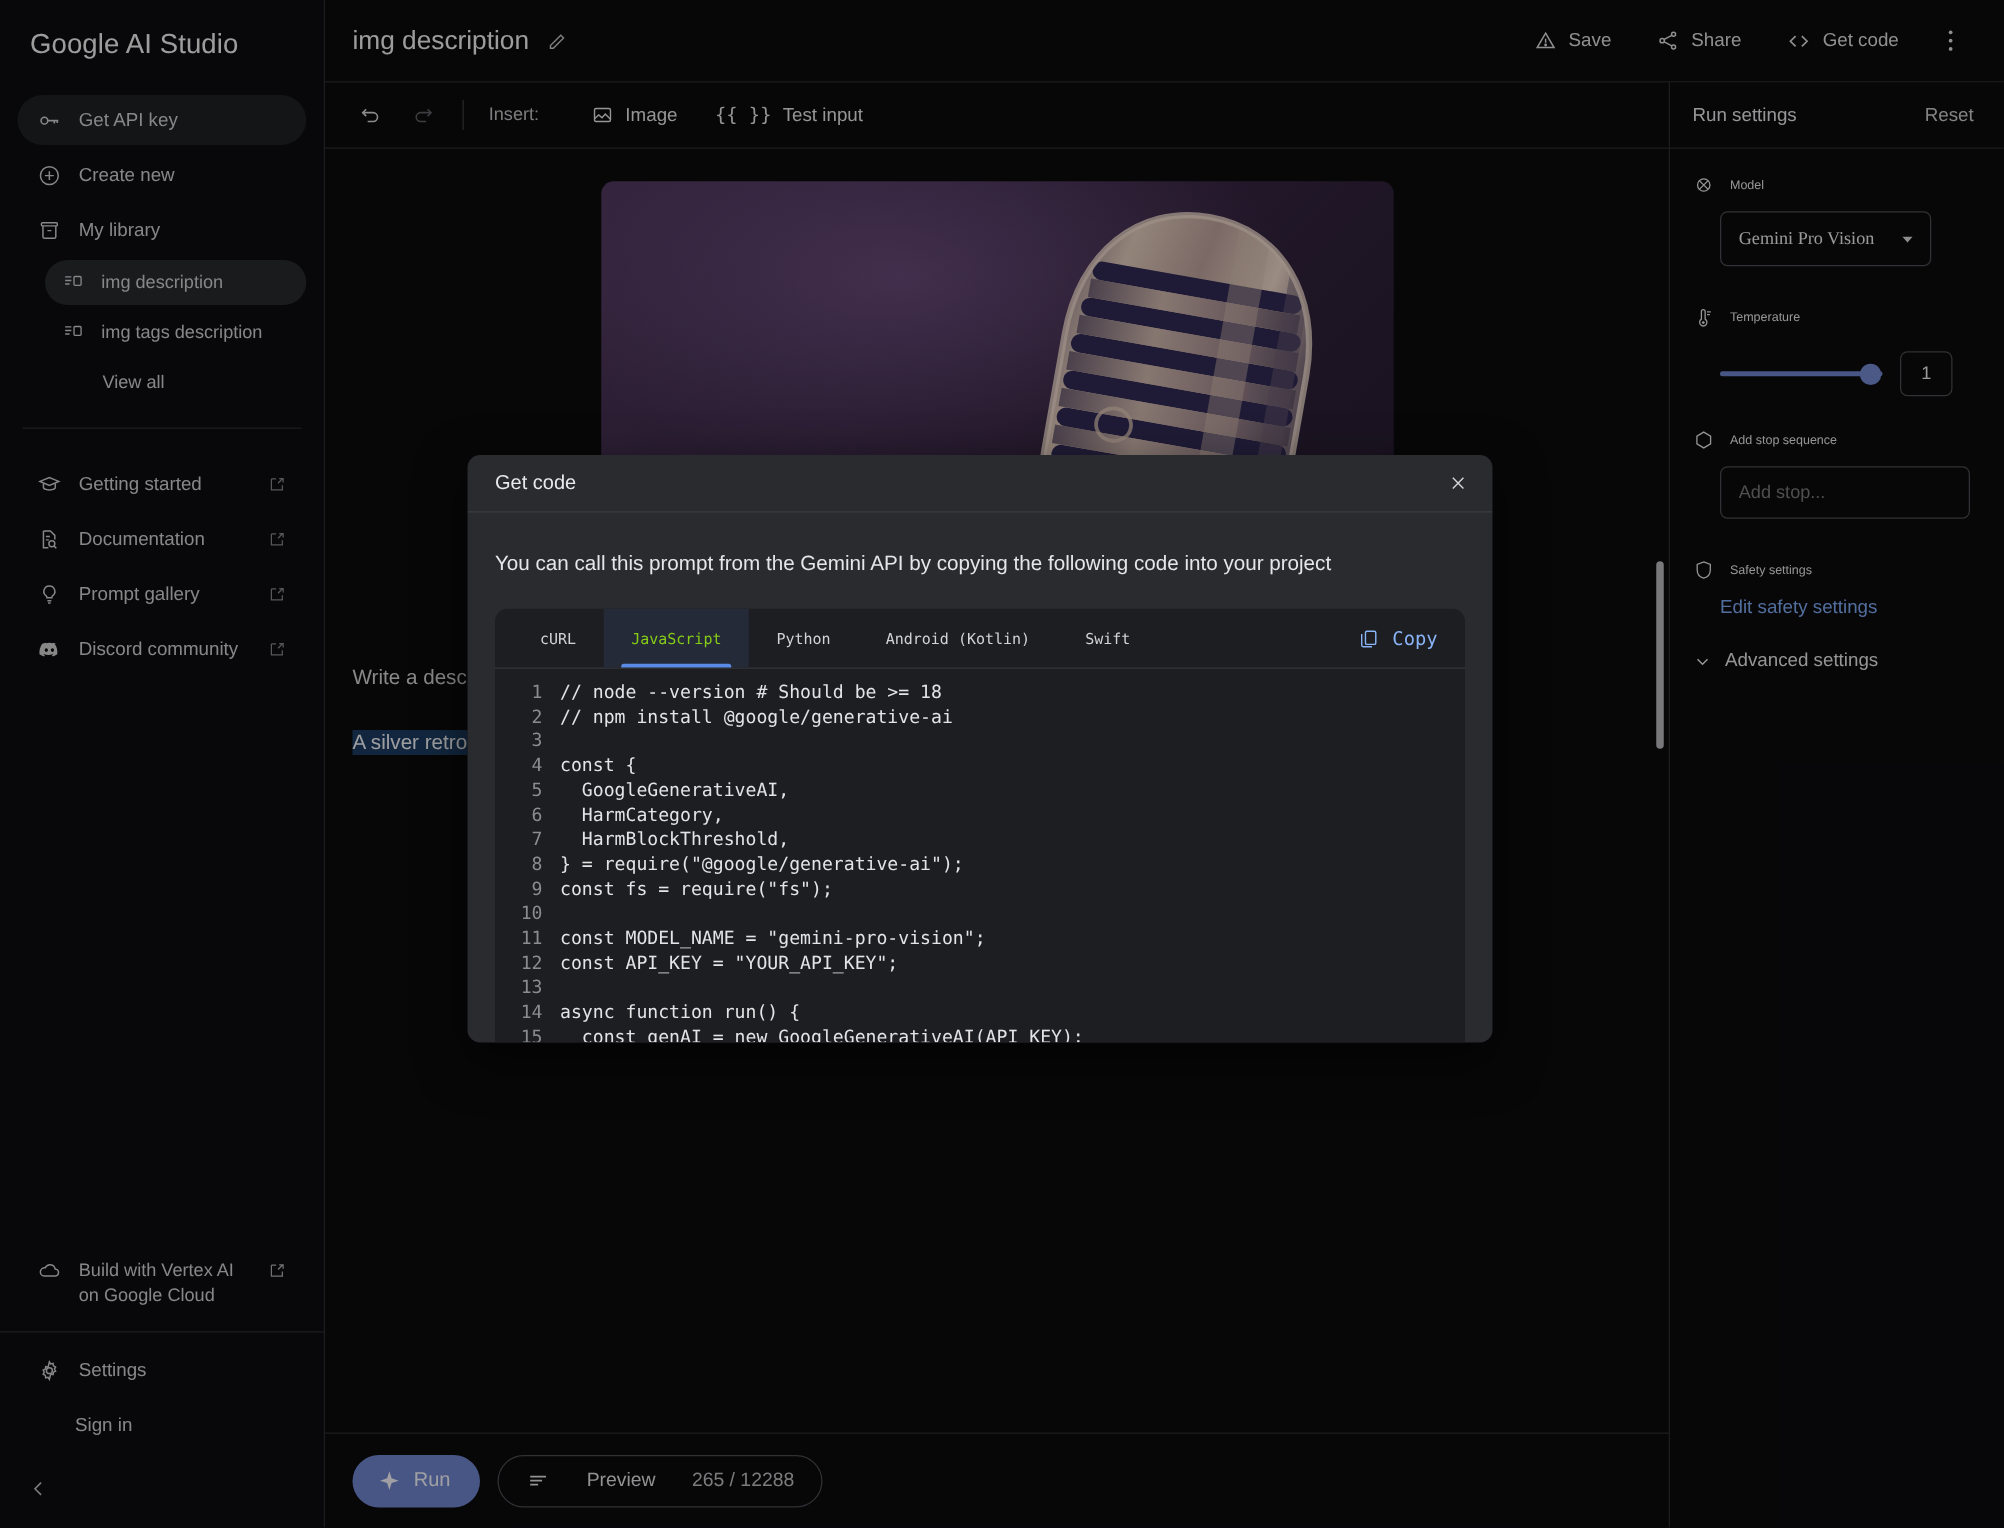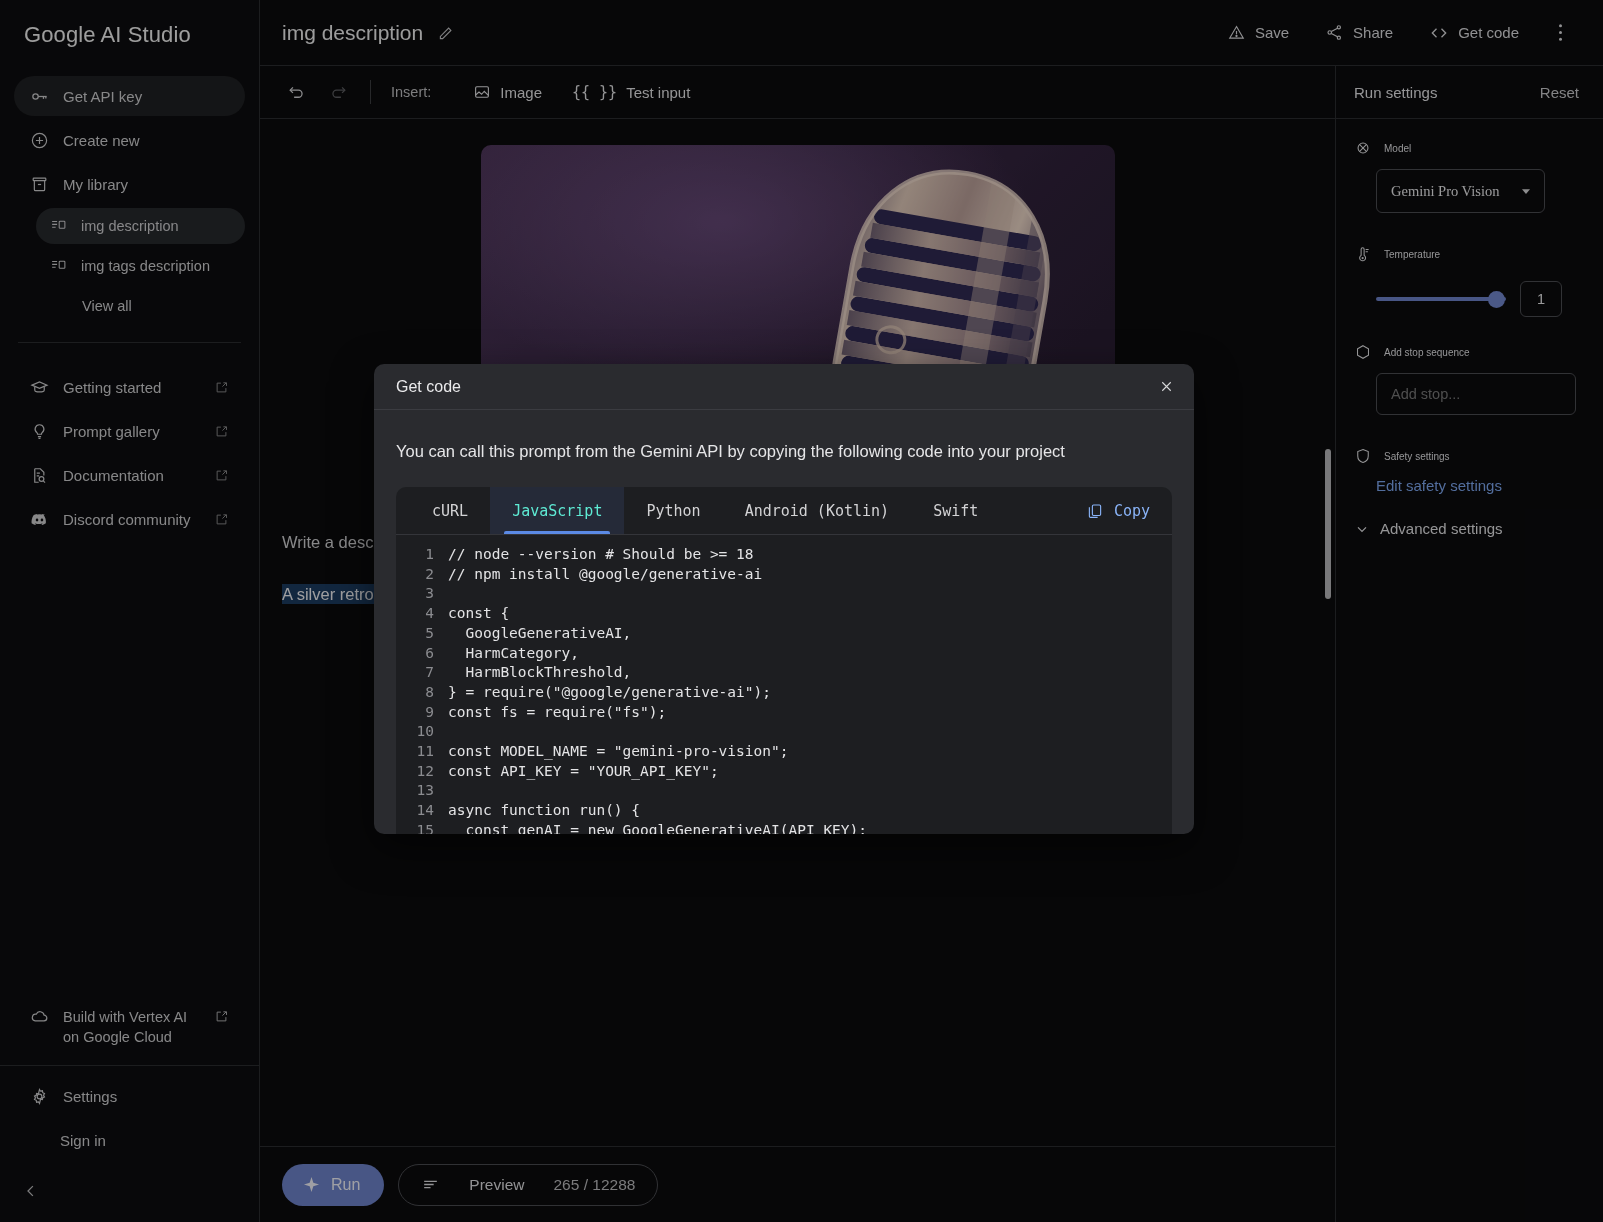--- a/index.html
+++ b/index.html
@@ -205,24 +205,24 @@
     margin: 0 22px 0 22px; background: #1d1e21;
     border-radius: 10px 10px 0 0; overflow: hidden; flex: 1 1 auto;
     display: flex; flex-direction: column; min-height: 0;
   }
   .tabs {
     height: 48px; flex: 0 0 48px; display: flex; align-items: stretch;
     border-bottom: 1px solid #34353a; padding-left: 14px;
   }
   .tab {
     display: flex; align-items: center; padding: 0 22px; cursor: pointer;
-    font-family: "DejaVu Sans Mono", monospace; font-size: 15px; color: #d3d3d5;
+    font-family: "DejaVu Sans Mono", monospace; font-size: 12px; color: #d3d3d5;
     position: relative;
   }
-  .tab.active { color: #5eead4; background: #252a38; }
+  .tab.active { color: #84cc16; background: #252a38; }
   .tab.active::after {
     content: ""; position: absolute; left: 14px; right: 14px; bottom: 0;
     height: 3px; background: #5b8ae5; border-radius: 2px 2px 0 0;
   }
   .copy-btn {
     margin-left: auto; display: flex; align-items: center; gap: 10px;
     padding: 0 22px; cursor: pointer; color: #8ab4f8;
     font-family: "DejaVu Sans Mono", monospace; font-size: 15px;
   }
   .code-body {
@@ -308,55 +308,55 @@
 
     <div class="nav">
       <div class="nav-item">
         <span>
           <svg width="19" height="19" viewBox="0 0 24 24" fill="none" stroke="#c7c7c9" stroke-width="1.5">
             <path d="M2.5 9L12 5l9.5 4L12 13 2.5 9z"></path>
               <path d="M6 11v4c0 1.4 2.7 2.6 6 2.6s6-1.2 6-2.6v-4"></path>
           </svg>
         </span>
         <span>Getting started</span>
-        <span class="ext">
-          <svg width="15" height="15" viewBox="0 0 24 24" fill="none" stroke="#a9a9ab" stroke-width="1.6">
-            <path d="M5 5h6M5 5v14h14v-6"></path>
-              <path d="M13.5 10.5L19.5 4.5M15 4.5h5v5"></path>
-          </svg>
-        </span>
-      </div>
-
-      <div class="nav-item">
-        <span>
-          <svg width="19" height="19" viewBox="0 0 24 24" fill="none" stroke="#c7c7c9" stroke-width="1.5">
-            <path d="M12 3.5a5.5 5.5 0 0 0-3.2 10c.5.4.7 1 .7 1.6v.4h5v-.4c0-.6.2-1.2.7-1.6A5.5 5.5 0 0 0 12 3.5z"></path>
-            <path d="M10 18.5h4M10.7 20.8h2.6"></path>
-          </svg>
-        </span>
-        <span>Prompt gallery</span>
         <span class="ext">
           <svg width="15" height="15" viewBox="0 0 24 24" fill="none" stroke="#a9a9ab" stroke-width="1.6">
             <path d="M5 5h6M5 5v14h14v-6"></path>
               <path d="M13.5 10.5L19.5 4.5M15 4.5h5v5"></path>
           </svg>
         </span>
       </div>
 
       <div class="nav-item">
         <span>
           <svg width="19" height="19" viewBox="0 0 24 24" fill="none" stroke="#c7c7c9" stroke-width="1.5">
             <path d="M6 3.5h7l4.5 4.5v4"></path>
               <path d="M6 3.5v17h5"></path>
               <path d="M8.5 9h4M8.5 12.5h3"></path>
             <circle cx="14.5" cy="16.5" r="3"></circle>
               <path d="M16.8 18.8L19 21"></path>
           </svg>
         </span>
         <span>Documentation</span>
+        <span class="ext">
+          <svg width="15" height="15" viewBox="0 0 24 24" fill="none" stroke="#a9a9ab" stroke-width="1.6">
+            <path d="M5 5h6M5 5v14h14v-6"></path>
+              <path d="M13.5 10.5L19.5 4.5M15 4.5h5v5"></path>
+          </svg>
+        </span>
+      </div>
+
+      <div class="nav-item">
+        <span>
+          <svg width="19" height="19" viewBox="0 0 24 24" fill="none" stroke="#c7c7c9" stroke-width="1.5">
+            <path d="M12 3.5a5.5 5.5 0 0 0-3.2 10c.5.4.7 1 .7 1.6v.4h5v-.4c0-.6.2-1.2.7-1.6A5.5 5.5 0 0 0 12 3.5z"></path>
+            <path d="M10 18.5h4M10.7 20.8h2.6"></path>
+          </svg>
+        </span>
+        <span>Prompt gallery</span>
         <span class="ext">
           <svg width="15" height="15" viewBox="0 0 24 24" fill="none" stroke="#a9a9ab" stroke-width="1.6">
             <path d="M5 5h6M5 5v14h14v-6"></path>
               <path d="M13.5 10.5L19.5 4.5M15 4.5h5v5"></path>
           </svg>
         </span>
       </div>
 
       <div class="nav-item">
         <span>

